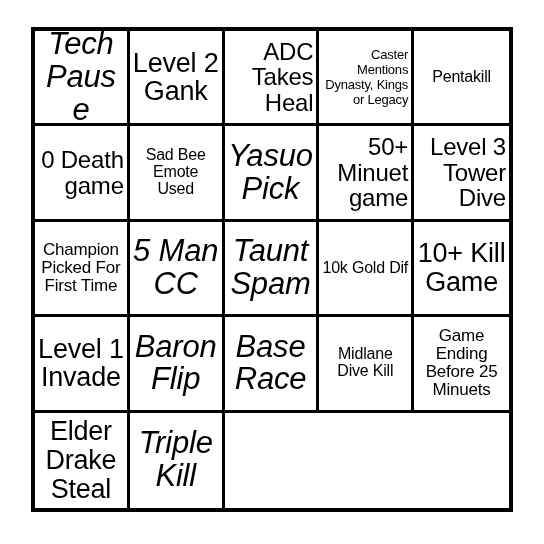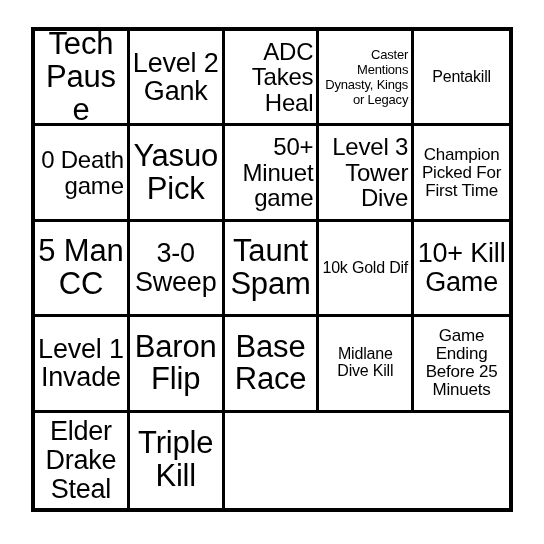--- a/index.html
+++ b/index.html
@@ -47,21 +47,21 @@
 
   .cell-text {
     display: block;
     color: #000000;
     line-height: 1.06;
     letter-spacing: -0.2px;
     word-break: break-word;
   }
 
   
-  .fs-xxl .cell-text { font-size: 31px; }
+  .fs-xxl .cell-text { font-size: 31px; font-style: italic; }
   .fs-xl  .cell-text { font-size: 27px; }
   .fs-l   .cell-text { font-size: 24px; text-align: right; }
   .fs-m   .cell-text { font-size: 16px; }
   .fs-s   .cell-text { font-size: 17px; }
   .fs-xs  .cell-text { font-size: 13px; line-height: 1.16; text-align: right; }
 </style>
 </head>
 <body>
 
 <div id="bingo-card">
@@ -76,37 +76,37 @@
     </div>
     <div class="bingo-cell fs-xs">
       <span class="cell-text">Caster Mentions Dynasty, Kings or Legacy</span>
     </div>
     <div class="bingo-cell fs-m">
       <span class="cell-text">Pentakill</span>
     </div>
     <div class="bingo-cell fs-l">
       <span class="cell-text">0 Death game</span>
     </div>
+    <div class="bingo-cell fs-m">
+      <span class="cell-text">Sad Bee Emote Used</span>
+    </div>
     <div class="bingo-cell fs-xxl">
       <span class="cell-text">Yasuo Pick</span>
     </div>
     <div class="bingo-cell fs-l">
       <span class="cell-text">50+ Minuet game</span>
     </div>
     <div class="bingo-cell fs-l">
       <span class="cell-text">Level 3 Tower Dive</span>
     </div>
     <div class="bingo-cell fs-s">
       <span class="cell-text">Champion Picked For First Time</span>
     </div>
     <div class="bingo-cell fs-xxl">
       <span class="cell-text">5 Man CC</span>
-    </div>
-    <div class="bingo-cell fs-xl">
-      <span class="cell-text">3-0 Sweep</span>
     </div>
     <div class="bingo-cell fs-xxl">
       <span class="cell-text">Taunt Spam</span>
     </div>
     <div class="bingo-cell fs-m">
       <span class="cell-text">10k Gold Dif</span>
     </div>
     <div class="bingo-cell fs-xl">
       <span class="cell-text">10+ Kill Game</span>
     </div>

